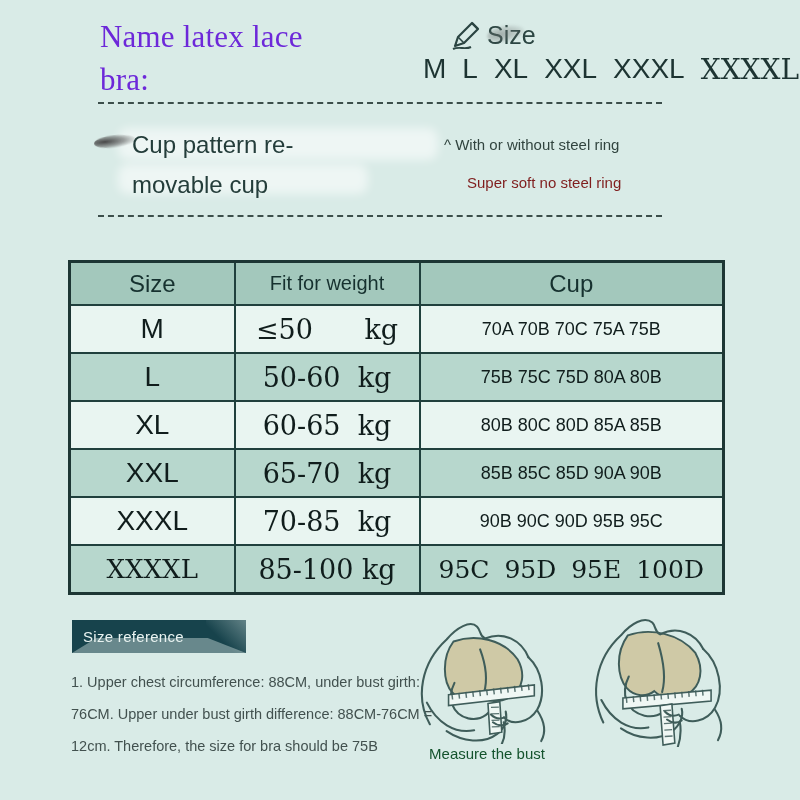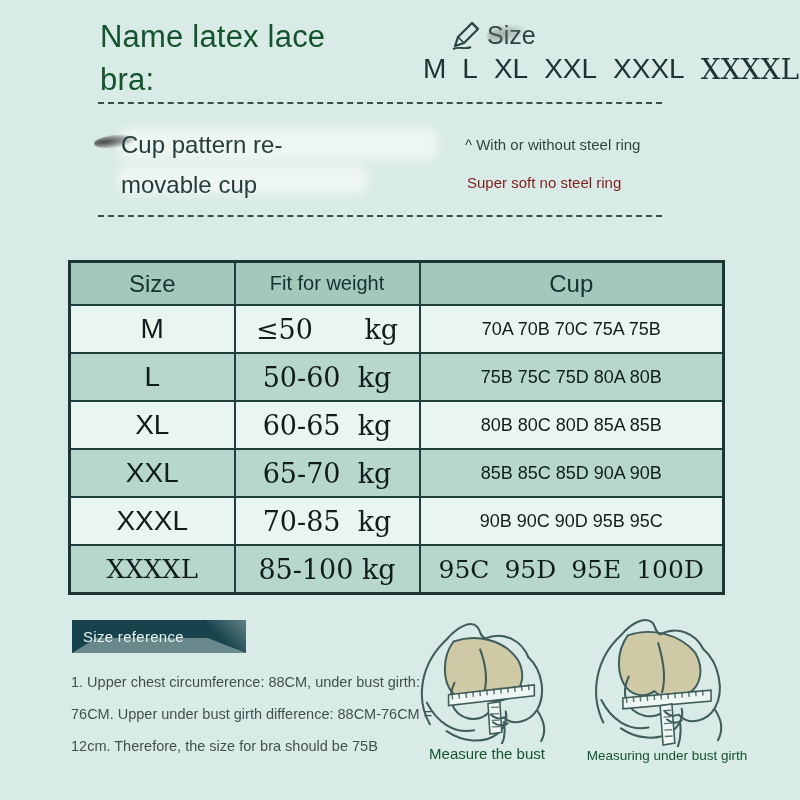--- a/index.html
+++ b/index.html
@@ -5,21 +5,21 @@
   html,body{margin:0;padding:0;}
   body{
     width:800px;height:800px;position:relative;overflow:hidden;
     background:#d9ebe7;
     font-family:"Liberation Sans",sans-serif;
     color:#1e3533;
   }
   
   .title{
     position:absolute;left:100px;top:16px;width:250px;
-    font-size:31px;line-height:1.38;color:#14532d;letter-spacing:.2px;
+    font-size:31px;line-height:1.38;color:#6d28d9;letter-spacing:.2px;font-family:Liberation Serif, serif;
   }
   .size-head{
     position:absolute;left:447px;top:16px;display:flex;align-items:center;gap:2px;
     font-size:25px;color:#2b4542;
   }
   .size-head svg{display:block;}
   .size-options{
     position:absolute;left:423px;top:53px;display:flex;gap:16px;
     font-size:28px;color:#1d3432;
   }
@@ -36,23 +36,23 @@
   .smudge-1{
     left:94px;top:135px;width:42px;height:13px;transform:rotate(-6deg);
     background:radial-gradient(ellipse at 25% 45%, #474747 0%, rgba(90,90,90,.55) 45%, rgba(90,90,90,0) 75%);
     filter:blur(.6px);
   }
   .smudge-2{
     left:487px;top:25px;width:38px;height:17px;transform:rotate(-10deg);opacity:.5;
     background:radial-gradient(ellipse at 35% 50%, #6a6f6e 0%, rgba(110,115,114,.5) 50%, rgba(110,115,114,0) 78%);
     filter:blur(1px);
   }
-  .feature-left{position:absolute;left:121px;top:130px;font-size:24px;color:#243d3a;}
+  .feature-left{position:absolute;left:132px;top:130px;font-size:24px;color:#243d3a;}
   .feature-left .fline{margin-bottom:10px;line-height:1.25;}
-  .feature-right-1{position:absolute;left:465px;top:136px;font-size:15px;color:#31443f;}
+  .feature-right-1{position:absolute;left:444px;top:136px;font-size:15px;color:#31443f;}
   .feature-right-2{position:absolute;left:467px;top:174px;font-size:15px;color:#7f1d1d;}
   
   table.size-table{
     position:absolute;left:68px;top:260px;width:654px;
     border-collapse:collapse;table-layout:fixed;
     border:3px solid #1d3634;
   }
   .size-table th,.size-table td{border:2px solid #20403d;text-align:center;padding:0;vertical-align:middle;}
   .size-table thead th{height:41px;background:#a3c8bc;font-size:24px;font-weight:400;color:#16312f;}
   .size-table thead th.weight-h{font-size:20px;}
@@ -224,14 +224,13 @@
     <path class="outline" d="M28,100 C38,120 56,132 76,128"></path>
     <path class="outline" d="M48,129 C64,140 86,142 100,132 C108,126 112,117 110,109"></path>
     <path class="outline" d="M144,110 C152,122 152,132 147,141"></path>
     <path class="outline" d="M108,122 C110,132 108,142 106,148"></path>
     <path class="tape" d="M50,98 L140,90 L140,101 L50,109 Z"></path>
     <path class="ticks" d="M53,100 L137,92"></path>
     <path class="tape" d="M88,106 L100,104 L103,144 L91,146 Z"></path>
     <path class="ticksv" d="M95,110 L97,142"></path>
     <path class="outline" d="M93,112 C97,116 102,117 107,115 M95,120 C100,124 106,124 110,121"></path>
   </svg>
-  <figcaption>Measuring under bust girth</figcaption>
 </figure>
 
 </body></html>

